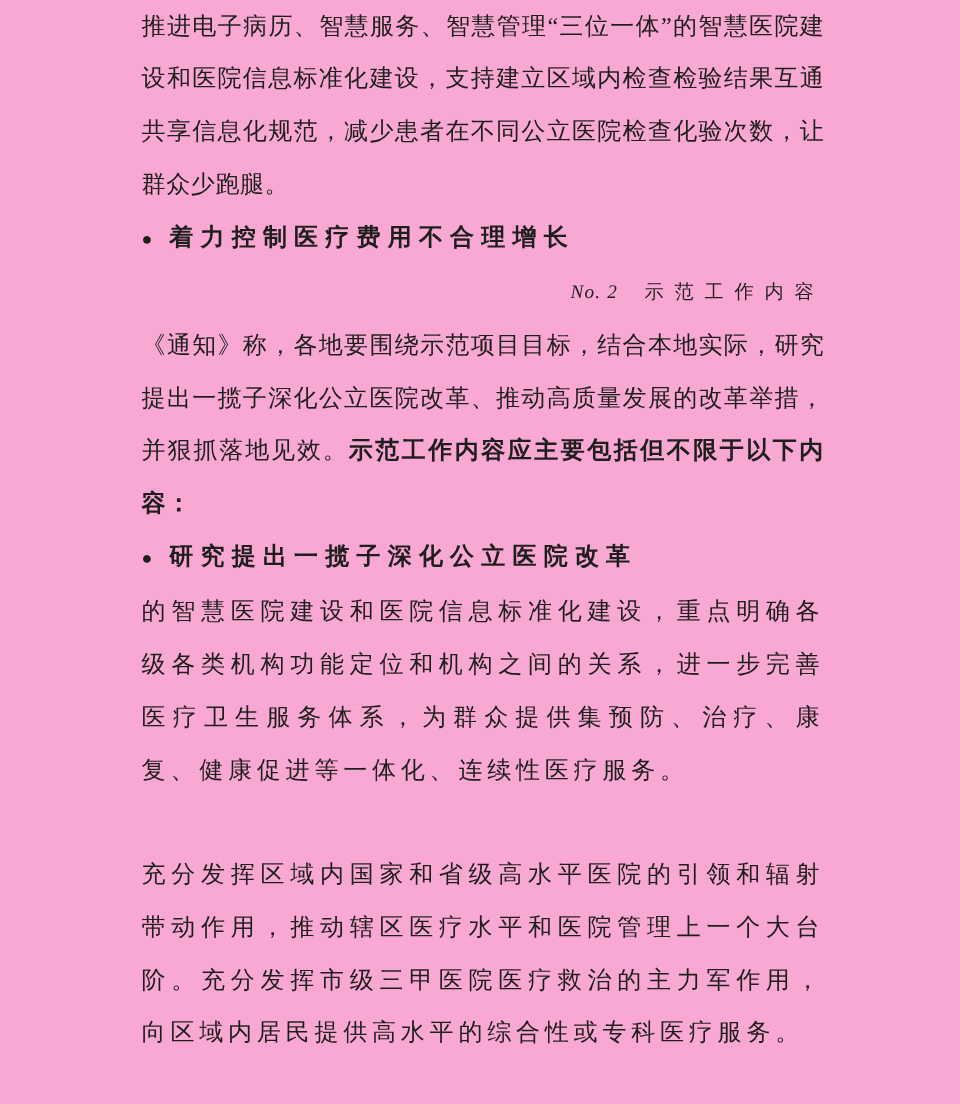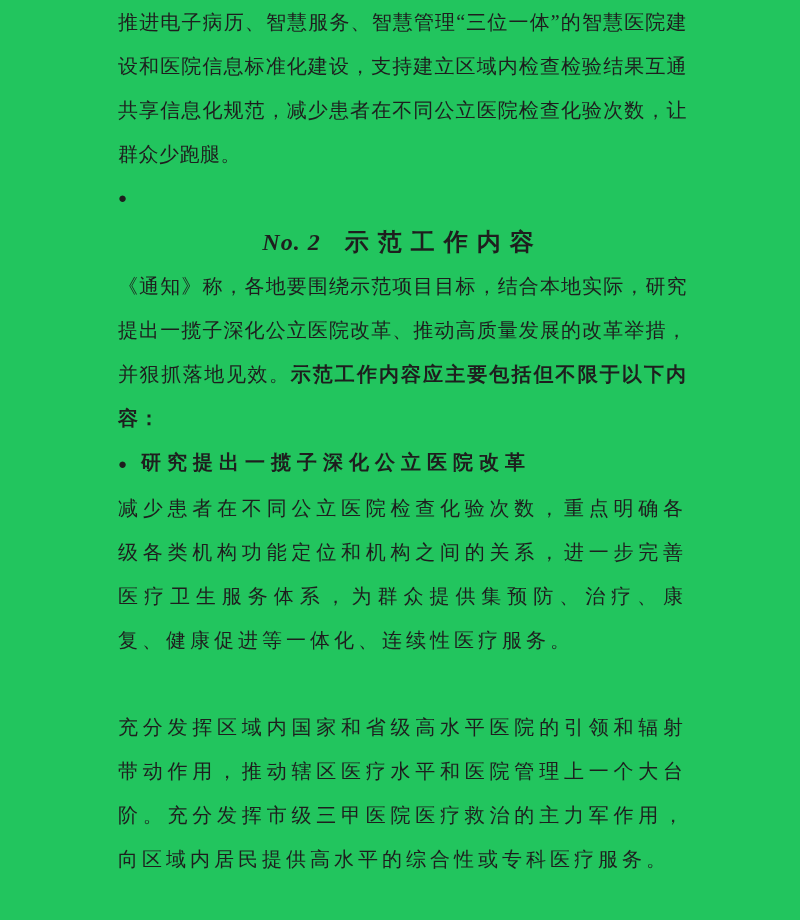--- a/index.html
+++ b/index.html
@@ -4,21 +4,21 @@
 <style>
   html, body {
     margin: 0;
     padding: 0;
     background: #ffffff;
   }
   .page {
     position: relative;
     width: 800px;
     height: 920px;
-    background: #22c55e;
+    background: #f9a8d4;
     box-sizing: border-box;
     padding: 0 113px 0 118px;
     overflow: hidden;
     font-family: "Liberation Serif", "DejaVu Serif", serif;
     font-size: 20px;
     line-height: 44px;
     color: #1e1e1e;
   }
   .para {
     margin: 0;
@@ -38,24 +38,24 @@
     line-height: 44px;
   }
   .bullet-heading .marker {
     font-size: 15px;
     margin-right: 14px;
     letter-spacing: 0;
     flex: 0 0 auto;
   }
   .section-heading {
     margin: 0;
-    text-align: center;
+    text-align: right;
     line-height: 44px;
-    font-size: 24px;
-    font-weight: bold;
+    font-size: 16px;
+    font-weight: normal;
   }
   .section-heading .num {
     font-style: italic;
     font-family: "Liberation Serif", "DejaVu Serif", serif;
     letter-spacing: 1px;
     margin-right: 18px;
   }
   .section-heading .ttl {
     font-family: "Liberation Sans", "DejaVu Sans", sans-serif;
     letter-spacing: 9px;
@@ -71,34 +71,35 @@
 </style>
 </head>
 <body>
 
 <div class="page">
 
   <p class="para">推进电子病历、智慧服务、智慧管理“三位一体”的智慧医院建设和医院信息标准化建设，支持建立区域内检查检验结果互通共享信息化规范，减少患者在不同公立医院检查化验次数，让群众少跑腿。</p>
 
   <p class="bullet-heading">
     <span class="marker">●</span>
+    <span>着力控制医疗费用不合理增长</span>
   </p>
 
 
   <p class="section-heading">
     <span class="num">No. 2</span>
     <span class="ttl">示范工作内容</span>
   </p>
 
   <p class="para">
     <span>《通知》称，各地要围绕示范项目目标，结合本地实际，研究提出一揽子深化公立医院改革、推动高质量发展的改革举措，并狠抓落地见效。</span><span class="bold-run">示范工作内容应主要包括但不限于以下内容：</span>
   </p>
 
   <p class="bullet-heading">
     <span class="marker">●</span>
     <span>研究提出一揽子深化公立医院改革</span>
   </p>
 
-  <p class="para spaced">减少患者在不同公立医院检查化验次数，重点明确各级各类机构功能定位和机构之间的关系，进一步完善医疗卫生服务体系，为群众提供集预防、治疗、康复、健康促进等一体化、连续性医疗服务。</p>
+  <p class="para spaced">的智慧医院建设和医院信息标准化建设，重点明确各级各类机构功能定位和机构之间的关系，进一步完善医疗卫生服务体系，为群众提供集预防、治疗、康复、健康促进等一体化、连续性医疗服务。</p>
 
   <p class="para spaced gap-before">充分发挥区域内国家和省级高水平医院的引领和辐射带动作用，推动辖区医疗水平和医院管理上一个大台阶。充分发挥市级三甲医院医疗救治的主力军作用，向区域内居民提供高水平的综合性或专科医疗服务。</p>
 
 </div>
 
 </body></html>

